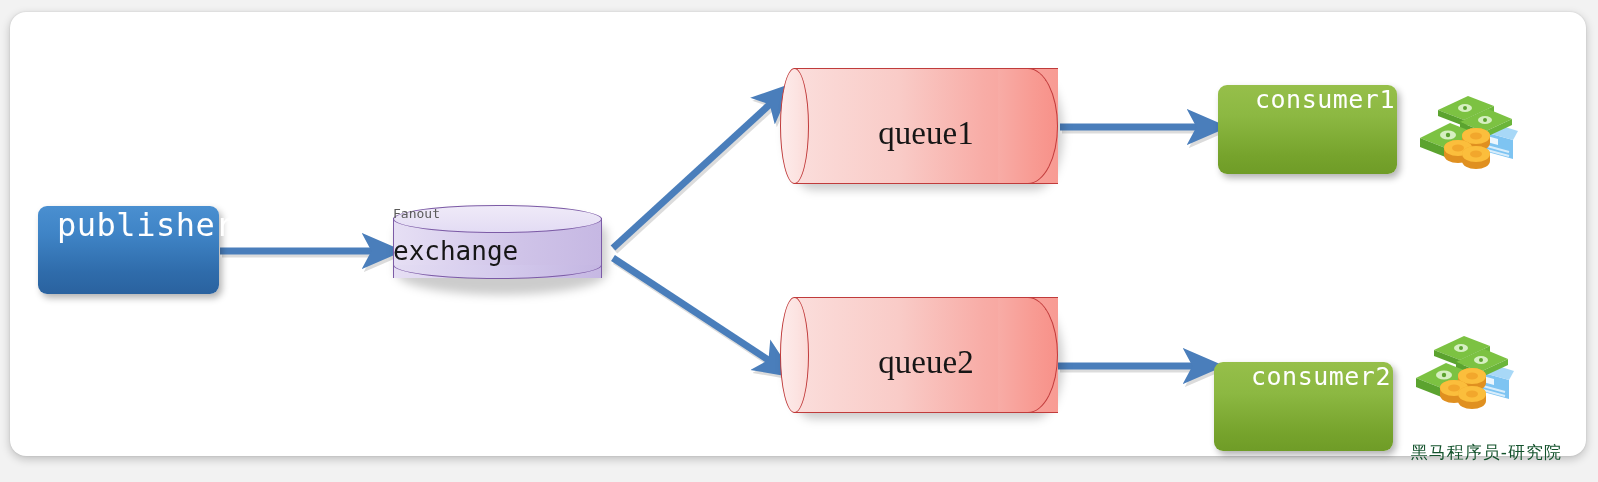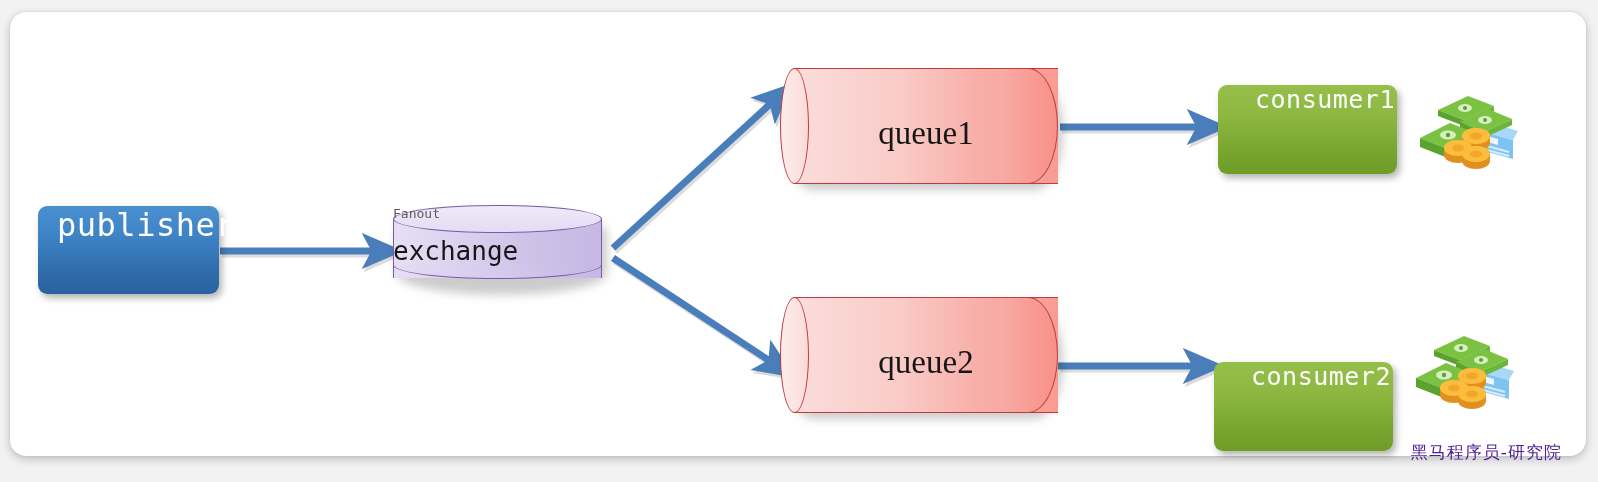--- a/index.html
+++ b/index.html
@@ -214,21 +214,21 @@
   #money1 { left: 1414px; top: 88px; }
   #money2 { left: 1410px; top: 328px; }
 
   
   #watermark {
     position: absolute;
     right: 36px;
     bottom: 18px;
     font-family: "DejaVu Sans", sans-serif;
     font-size: 17px;
-    color: #4c1d95;
+    color: #14532d;
     letter-spacing: 1px;
     white-space: nowrap;
   }
 </style>
 </head>
 <body>
 
 <div id="canvas">
 
   <div class="card"></div>

